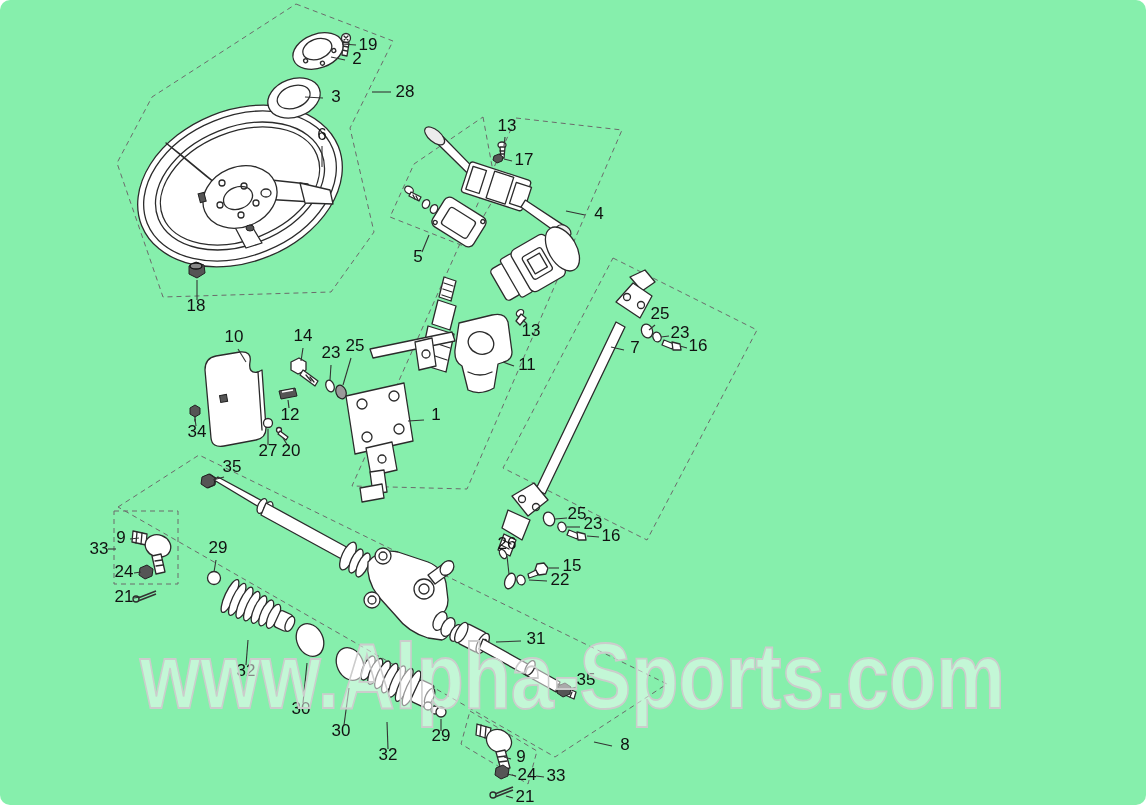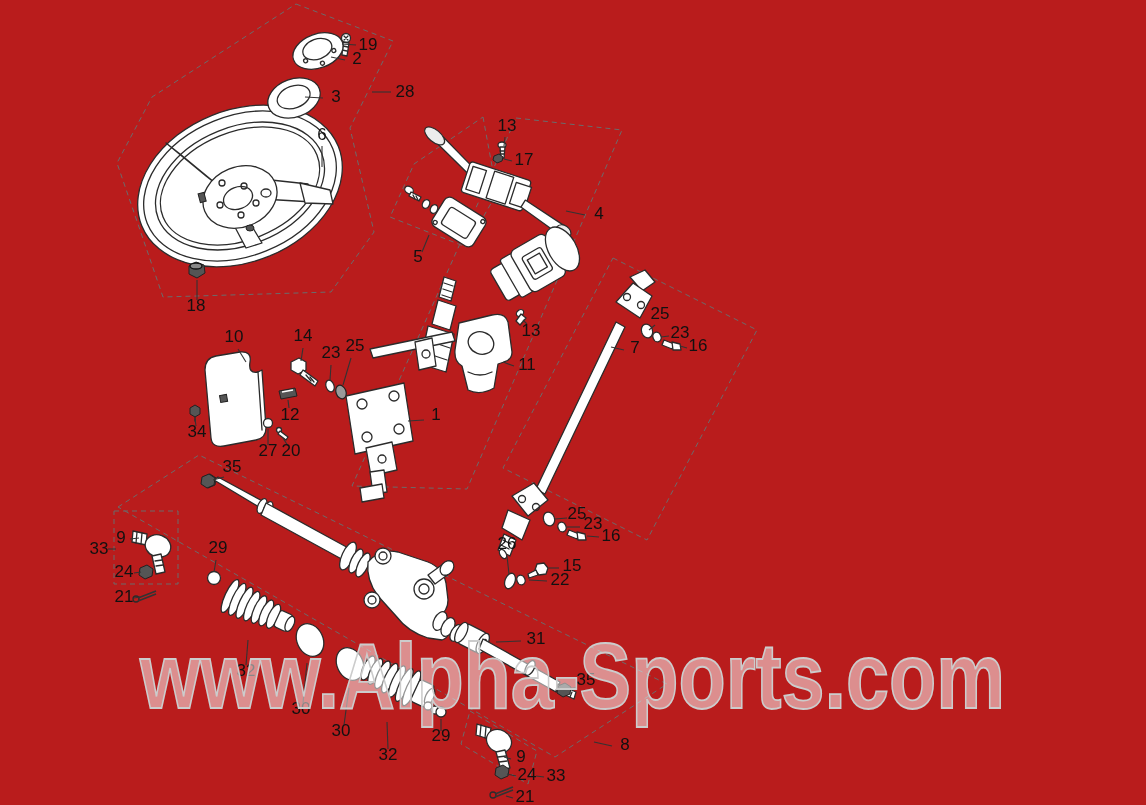--- a/index.html
+++ b/index.html
@@ -1,17 +1,17 @@
 <!DOCTYPE html>
 <html><head>
 <meta charset="utf-8">
 <style>
   html,body{margin:0;padding:0;background:#ffffff;}
-  #stage{position:relative;width:1146px;height:805px;background:#b91c1c;overflow:hidden;
-         font-family:"Liberation Sans",sans-serif;}
+  #stage{position:relative;width:1146px;height:805px;background:#86efac;overflow:hidden;
+         font-family:"Liberation Sans",sans-serif;border-radius:10px;}
   svg{position:absolute;left:0;top:0;}
   .ln{fill:none;stroke:#2b2b2b;stroke-width:1.3;stroke-linejoin:round;stroke-linecap:round;}
   .fw{fill:#ffffff;stroke:#2b2b2b;stroke-width:1.3;stroke-linejoin:round;}
   .fg{fill:#ececec;stroke:#2b2b2b;stroke-width:1.2;stroke-linejoin:round;}
   .dk{fill:#555555;stroke:#222222;stroke-width:1;}
   .dash{fill:none;stroke:#6b6b6b;stroke-width:1;stroke-dasharray:5 4;}
   .ldr{stroke:#333333;stroke-width:1.1;}
   text.callout{font:17px "Liberation Sans",sans-serif;fill:#111111;}
   text.wm{font-family:"Liberation Sans",sans-serif;font-weight:bold;font-size:92px;
           fill:rgba(255,255,255,0.5);stroke:#cccccc;stroke-width:1.8;}

